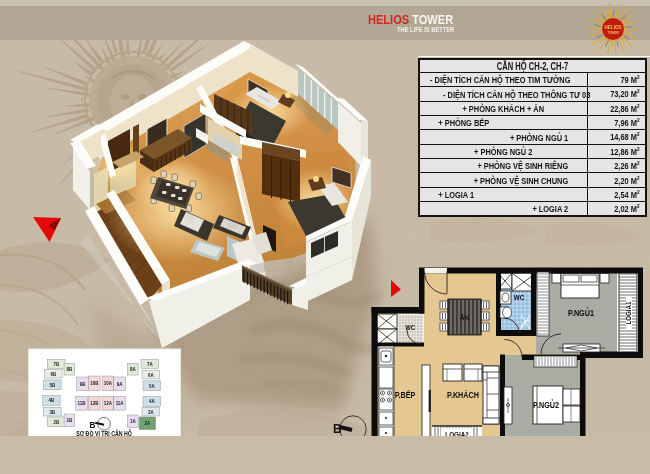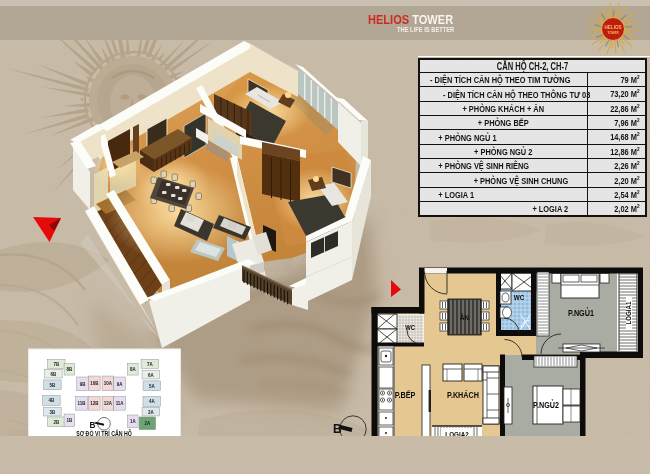--- a/index.html
+++ b/index.html
@@ -419,45 +419,45 @@
           </tr>
 <tr>
             <td class="lab" style="text-align:center;">
               <span class="cnd">+ PHÒNG KHÁCH + ĂN</span>
             </td>
             <td class="val" style="text-align:right;padding-right:6px">
               <span class="cnd cr">22,86 M<sup>2</sup></span>
             </td>
           </tr>
 <tr>
-            <td class="lab" style="text-align:center;">
+            <td class="lab" style="text-align:left;">
               <span class="cnd">+ PHÒNG BẾP</span>
             </td>
             <td class="val" style="text-align:right;padding-right:6px">
               <span class="cnd cr">7,96 M<sup>2</sup></span>
             </td>
           </tr>
 <tr>
-            <td class="lab" style="text-align:left;">
+            <td class="lab" style="text-align:right;">
               <span class="cnd">+ PHÒNG NGỦ 1</span>
             </td>
             <td class="val" style="text-align:right;padding-right:6px">
               <span class="cnd cr">14,68 M<sup>2</sup></span>
             </td>
           </tr>
 <tr>
             <td class="lab" style="text-align:center;">
               <span class="cnd">+ PHÒNG NGỦ 2</span>
             </td>
             <td class="val" style="text-align:right;padding-right:6px">
               <span class="cnd cr">12,86 M<sup>2</sup></span>
             </td>
           </tr>
 <tr>
-            <td class="lab" style="text-align:left;">
+            <td class="lab" style="text-align:right;">
               <span class="cnd">+ PHÒNG VỆ SINH RIÊNG</span>
             </td>
             <td class="val" style="text-align:right;padding-right:6px">
               <span class="cnd cr">2,26 M<sup>2</sup></span>
             </td>
           </tr>
 <tr>
             <td class="lab" style="text-align:right;">
               <span class="cnd">+ PHÒNG VỆ SINH CHUNG</span>
             </td>

